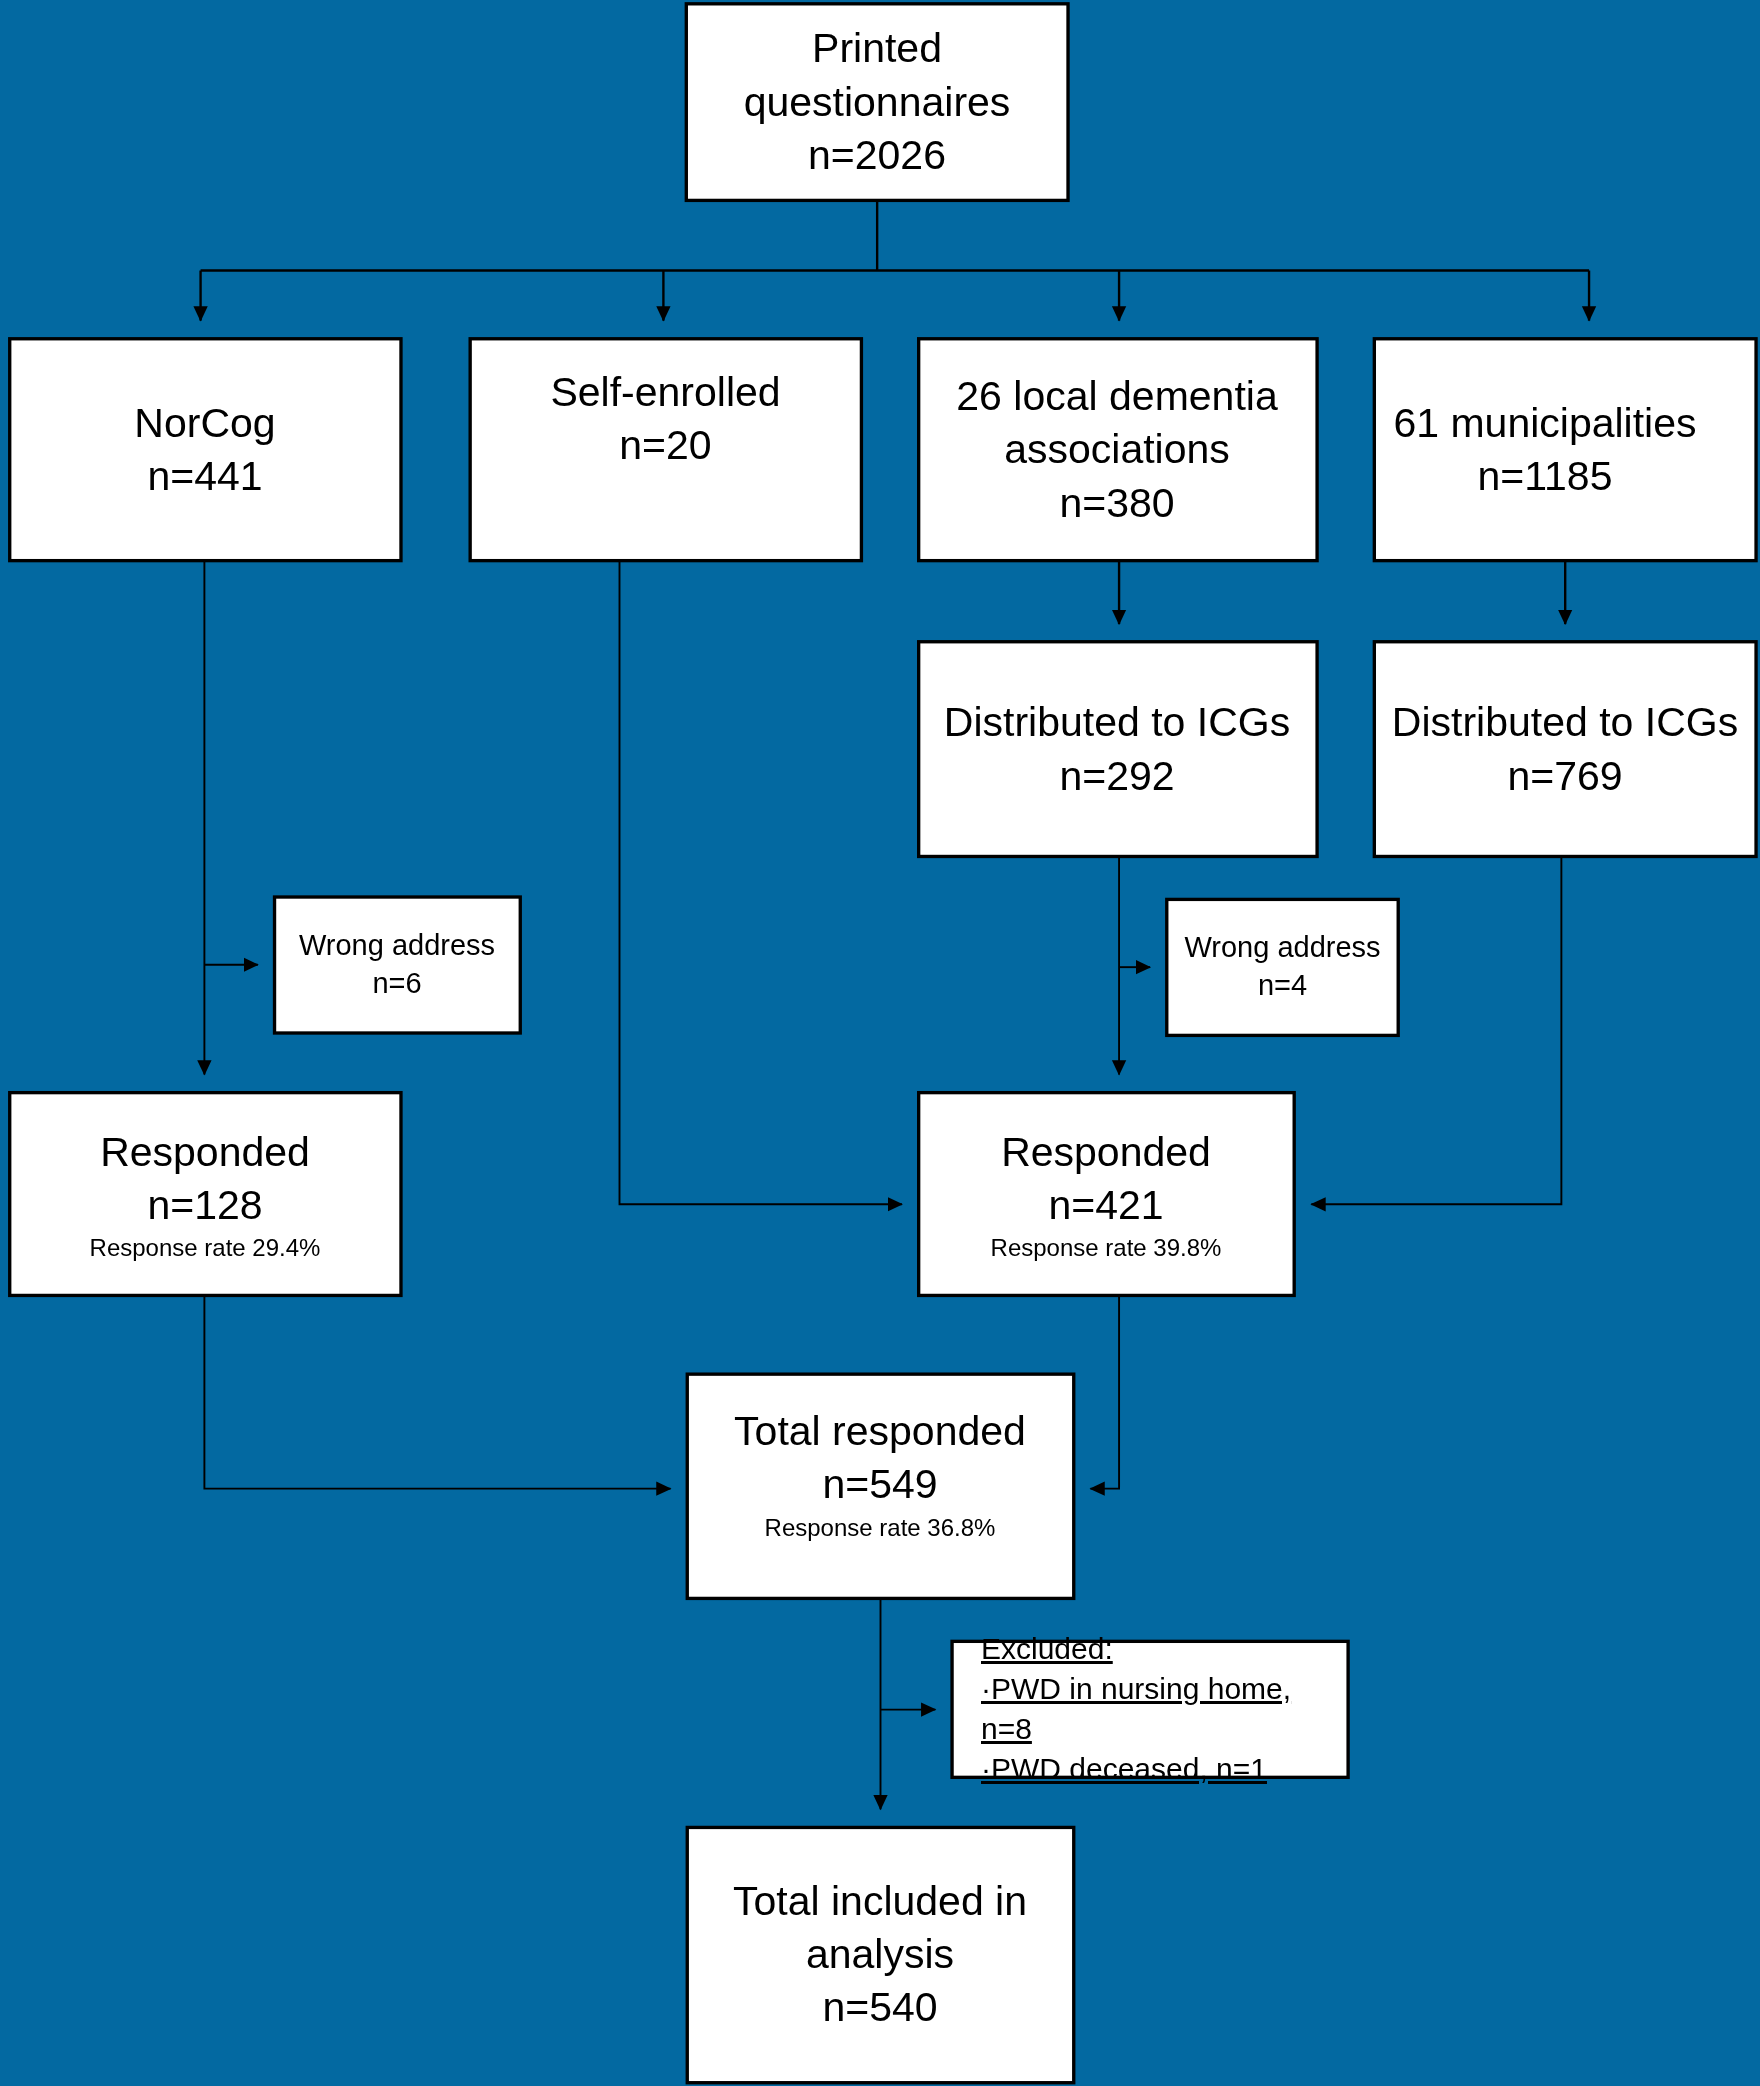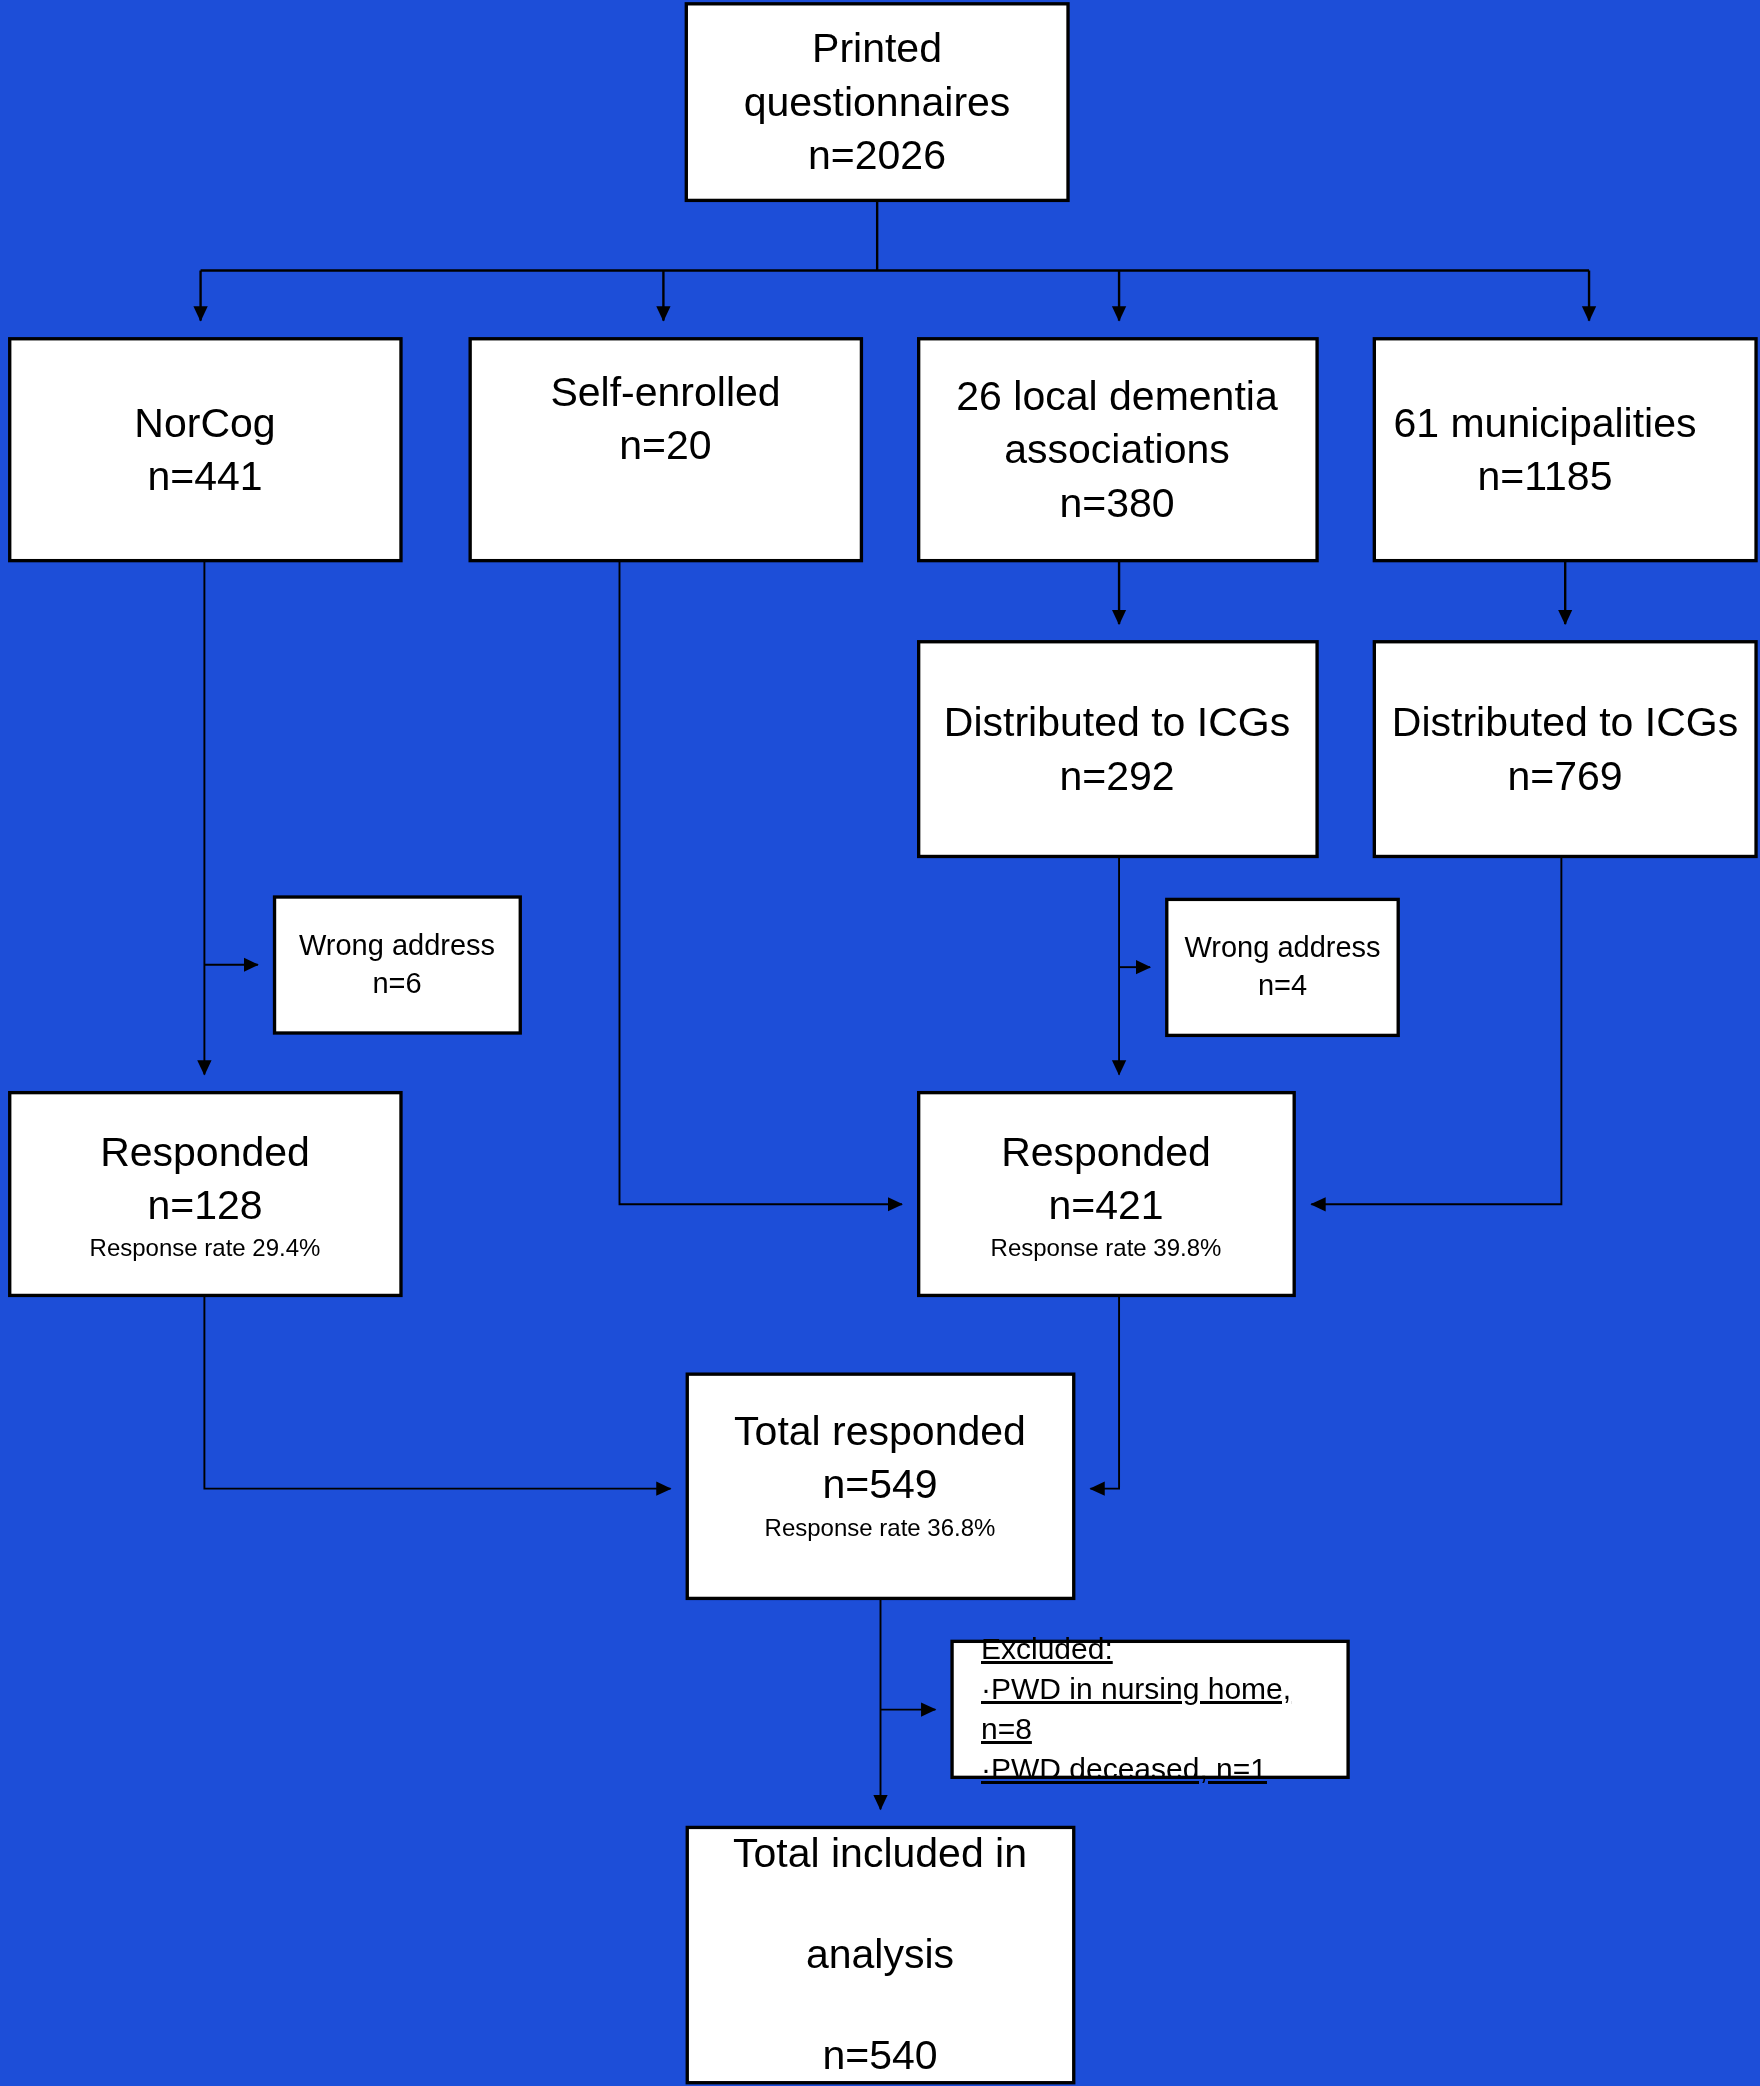--- a/index.html
+++ b/index.html
@@ -1,17 +1,17 @@
 <!DOCTYPE html>
 <html style="font-size:7.6px"><head>
 <meta charset="utf-8">
 <style>
   html,body{margin:0;padding:0;background:#ffffff;}
   body{font-family:"Liberation Sans", sans-serif;}
-  #stage{position:relative;width:1761px;height:2087px;background:#1d4ed8;overflow:hidden;}
+  #stage{position:relative;width:1761px;height:2087px;background:#0369a1;overflow:hidden;}
   svg#flow{position:absolute;left:0;top:0;width:1761px;height:2087px;display:block;}
   .nodebox{fill:#ffffff;stroke:#000000;stroke-width:7;}
   .conn{fill:none;stroke:#000000;stroke-width:5;}
   .conn-thin{fill:none;stroke:#000000;stroke-width:4;}
   .node-label{
     position:absolute;
     display:flex;
     flex-direction:column;
     align-items:center;
     justify-content:center;
@@ -160,20 +160,20 @@
     <span class="line">n=549</span>
     <span class="line rate">Response rate 36.8%</span>
   </div>
 
   <div class="node-label lvl-excl" style="left:981px;top:1641px;width:367px;height:136px;text-decoration:underline;">
     <span class="line">Excluded:</span>
     <span class="line">·PWD in nursing home, n=8</span>
     <span class="line">·PWD deceased, n=1</span>
   </div>
 
-  <div class="node-label lvl-main" style="left:687px;top:1827px;width:386px;height:255px;gap:48px;">
+  <div class="node-label lvl-main" style="left:687px;top:1827px;width:386px;height:255px;">
     <span class="line">Total included in</span>
     <span class="line">analysis</span>
     <span class="line">n=540</span>
   </div>
 
 </div>
 
 
 </body></html>

